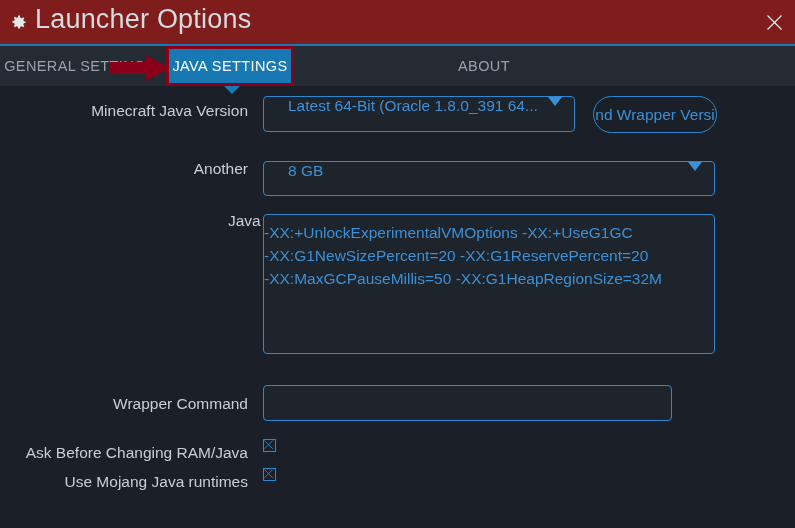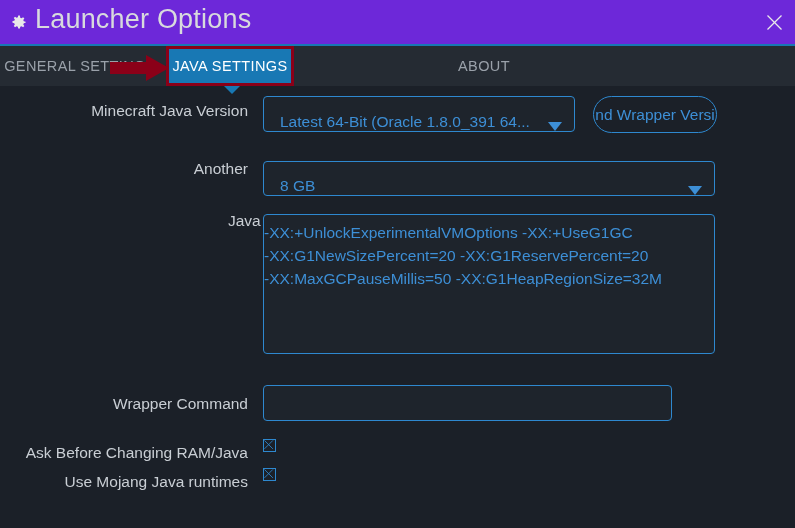--- a/index.html
+++ b/index.html
@@ -18,21 +18,21 @@
     overflow: hidden;
     background: #1b2028;
   }
 
   
   .titlebar {
     position: absolute;
     left: 0; top: 0;
     width: 795px;
     height: 44px;
-    background: #6d28d9;
+    background: #7f1d1d;
   }
   .gear-icon {
     position: absolute;
     left: 9px; top: 13px;
     width: 19px; height: 19px;
     color: #e8e8e8;
   }
   .window-title {
     position: absolute;
     left: 35px;
@@ -125,22 +125,22 @@
     position: absolute;
     box-sizing: border-box;
     background: #1e242c;
     border: 1px solid #2e88cf;
     border-radius: 4px;
     color: #3d8fd6;
     font-size: 15.5px;
   }
   .select {
     display: flex;
-    align-items: flex-end;
-    padding-left: 16px;
+    align-items: flex-start;
+    padding-left: 24px;
     cursor: pointer;
   }
   .select .sel-value {
     flex: 1;
     overflow: hidden;
     white-space: nowrap;
   }
   .caret {
     width: 0; height: 0;
     border-left: 7px solid transparent;

